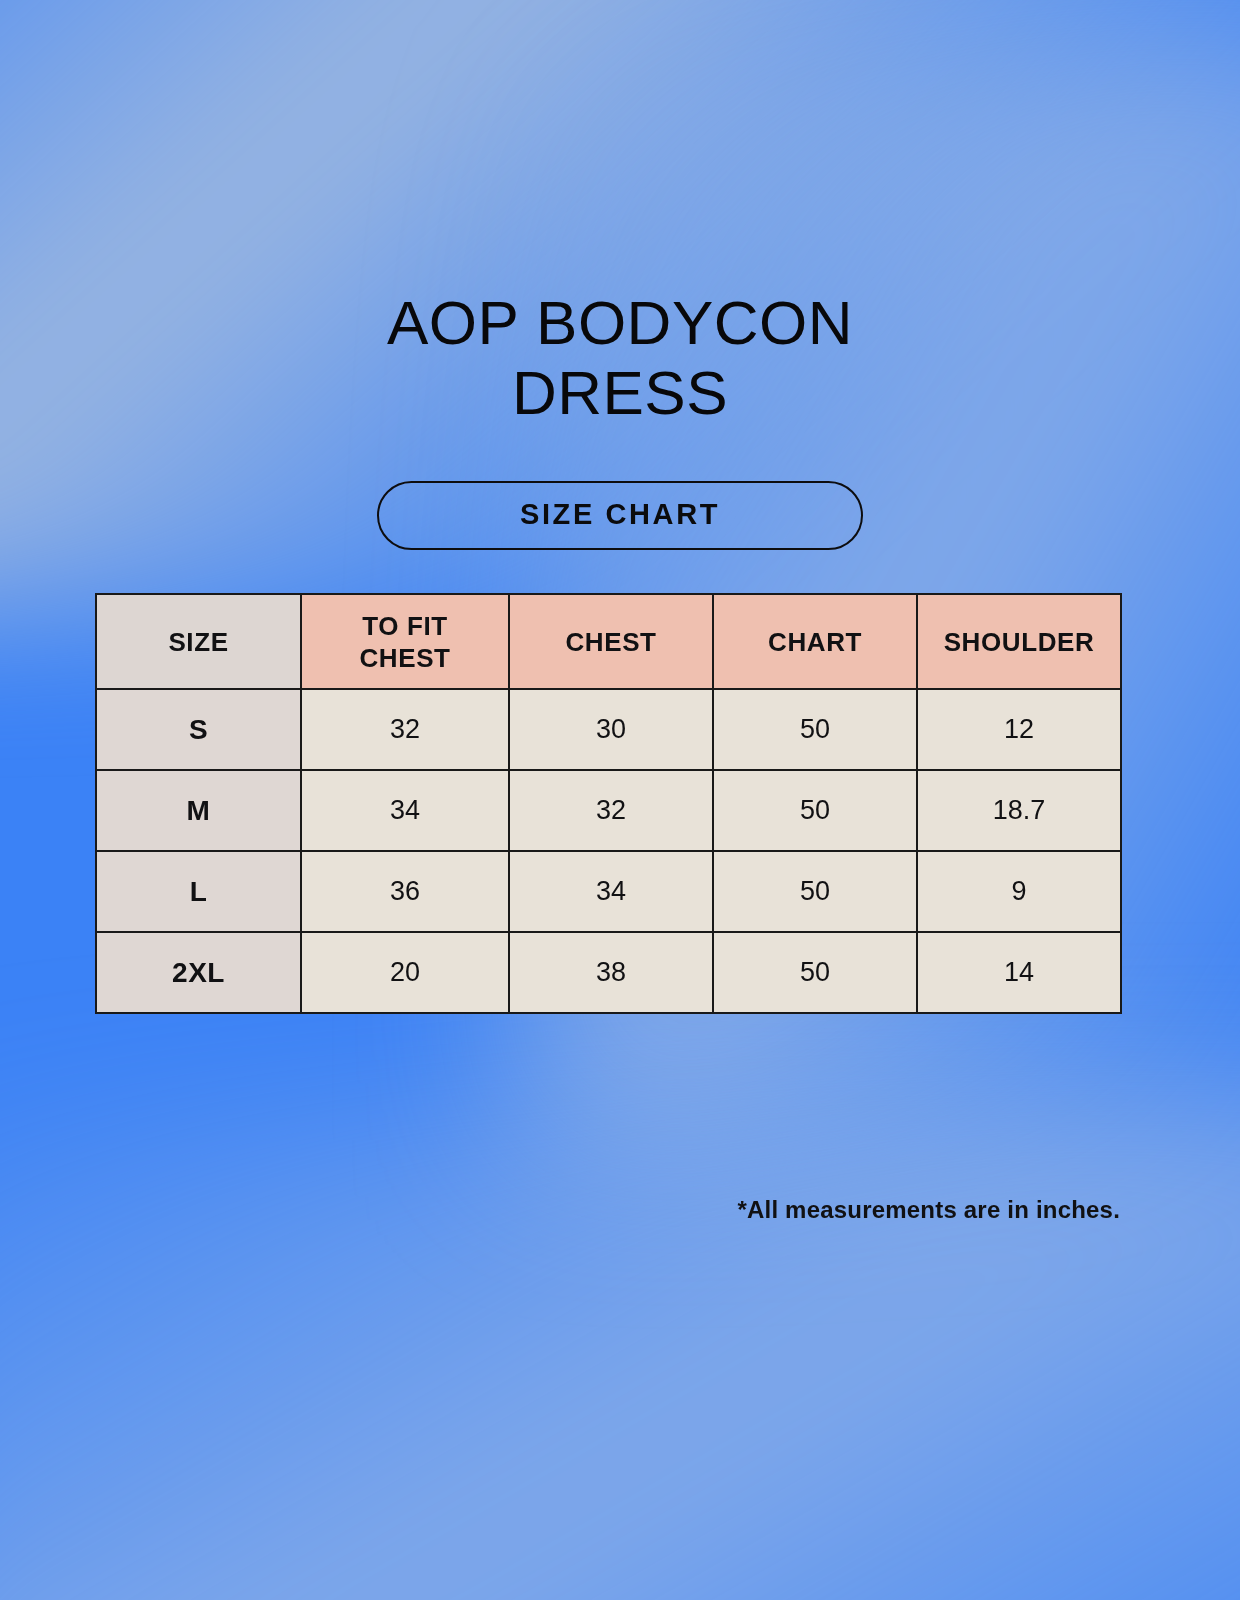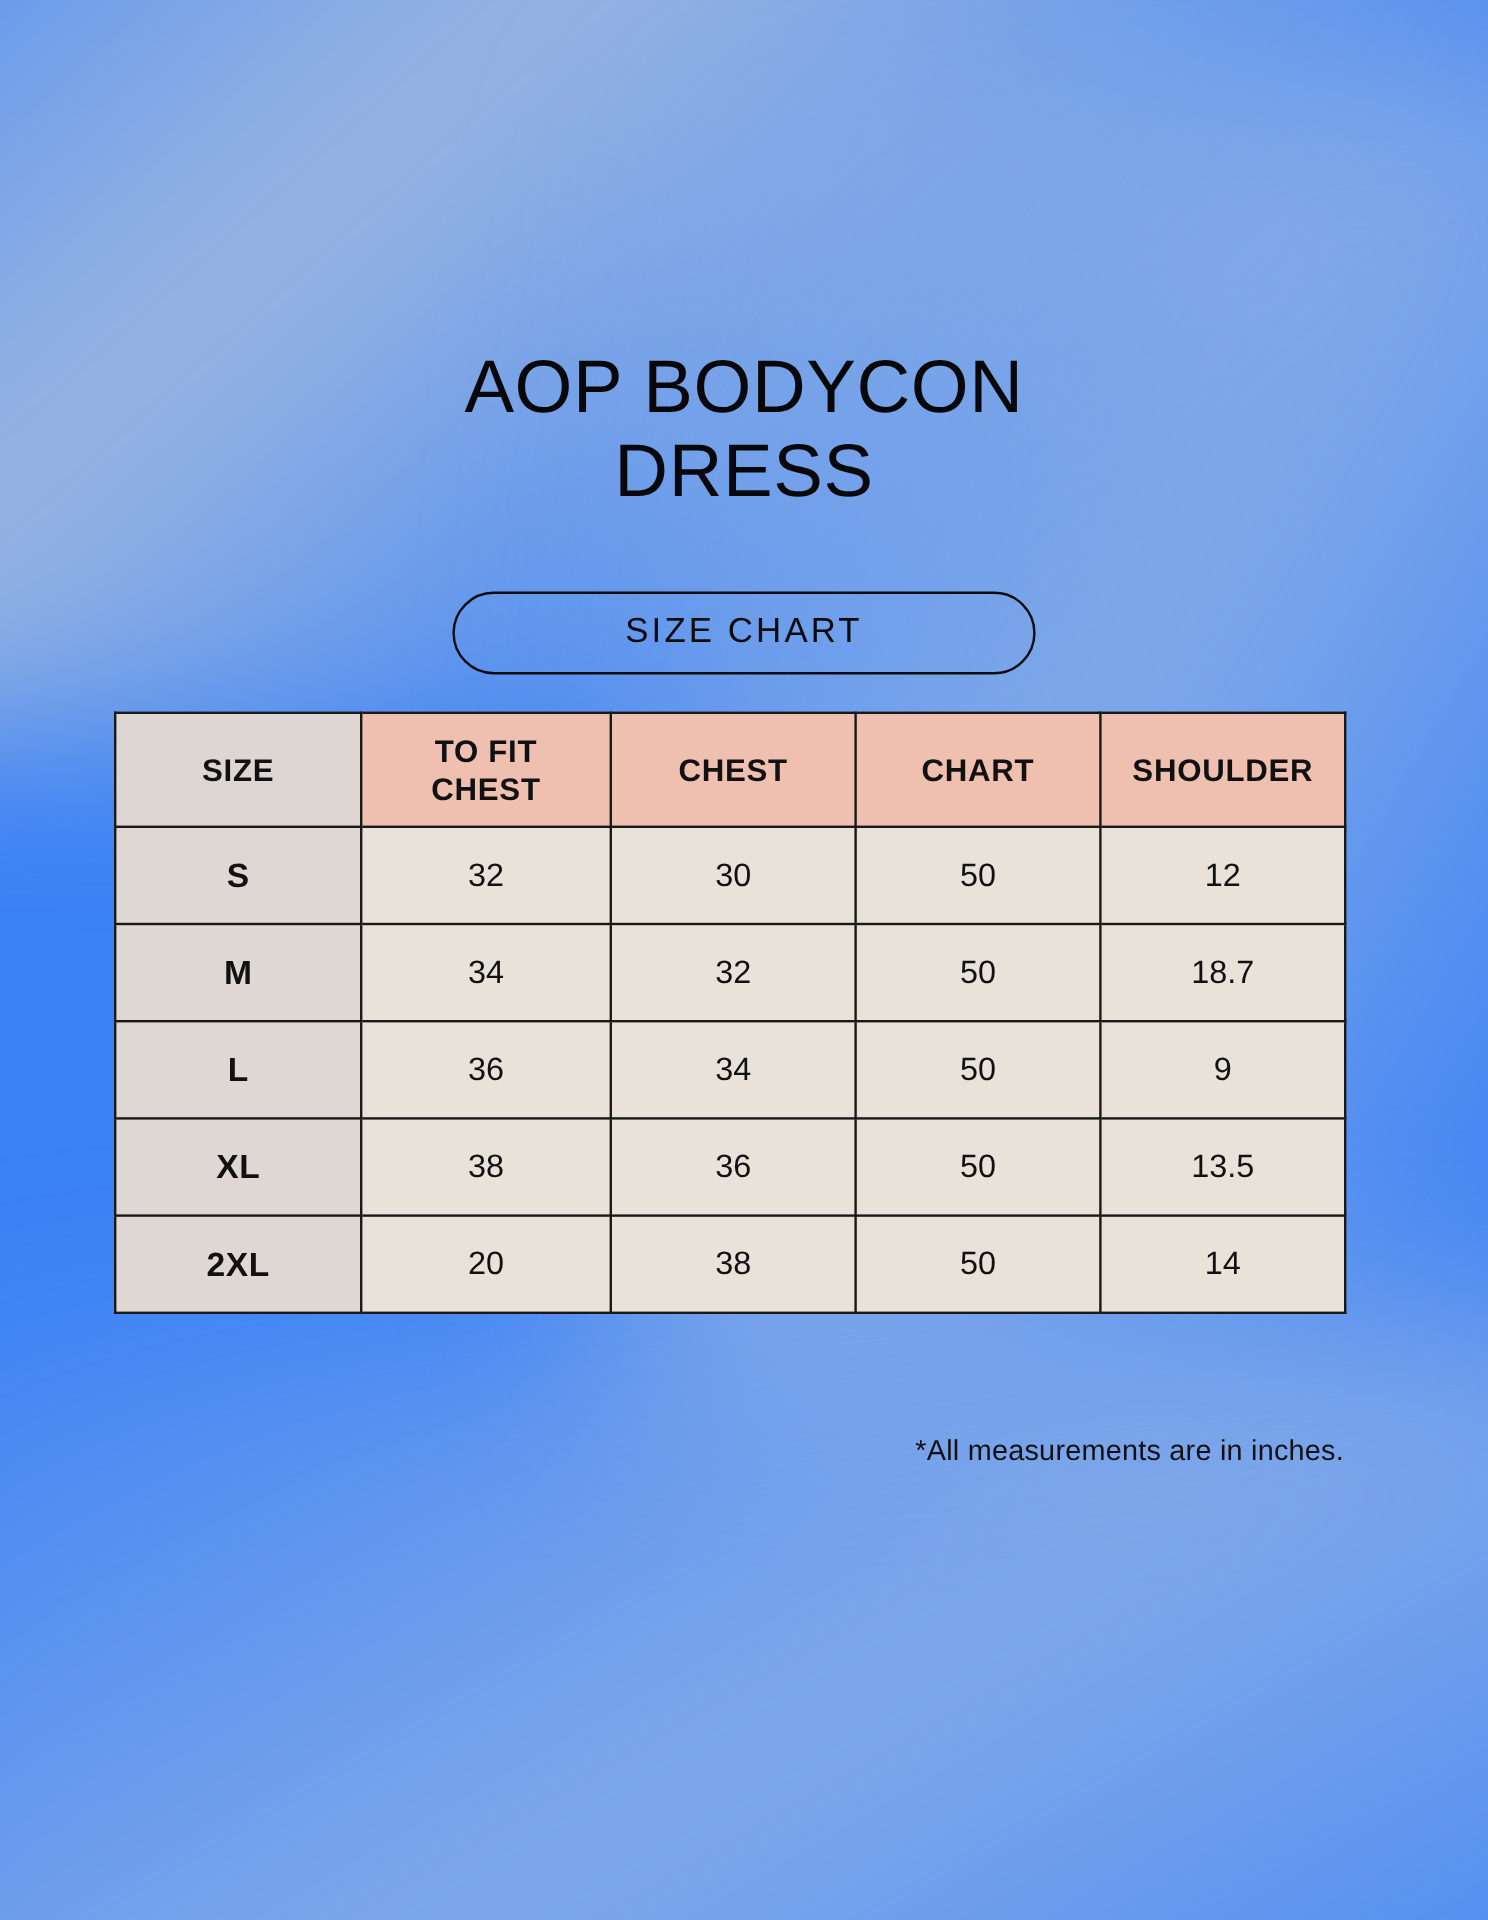--- a/index.html
+++ b/index.html
@@ -94,25 +94,24 @@
   }
   .pill {
     display: inline-block;
     box-sizing: border-box;
     min-width: 486px;
     padding: 15px 40px 17px;
     border: 2.5px solid #0d0d0f;
     border-radius: 100px;
     background: transparent;
     font-size: 29px;
-    font-weight: 400;
+    font-weight: 700;
     letter-spacing: 2.6px;
     color: #0b0b0d;
     text-align: center;
-    margin-top: 12px;
   }
 
   
   .table-wrap {
     position: absolute;
     top: 593px;
     left: 95px;
     width: 1183px;
   }
   table.size-table {
@@ -166,21 +165,21 @@
   }
 
   
   .footnote {
     position: absolute;
     top: 1196px;
     left: 95px;
     width: 1025px;
     text-align: right;
     font-size: 24px;
-    font-weight: 400;
+    font-weight: 700;
     letter-spacing: 0.2px;
     color: #111113;
   }
 </style>
 </head>
 <body>
 
 <div class="page">
 
   <div class="shade-a"></div>
@@ -231,27 +230,20 @@
             <td class="cell-val">18.7</td>
           </tr>
           <tr>
             <td class="cell-size">L</td>
             <td class="cell-val">36</td>
             <td class="cell-val">34</td>
             <td class="cell-val">50</td>
             <td class="cell-val">9</td>
           </tr>
           <tr>
-            <td class="cell-size">XL</td>
-            <td class="cell-val">38</td>
-            <td class="cell-val">36</td>
-            <td class="cell-val">50</td>
-            <td class="cell-val">13.5</td>
-          </tr>
-          <tr>
             <td class="cell-size">2XL</td>
             <td class="cell-val">20</td>
             <td class="cell-val">38</td>
             <td class="cell-val">50</td>
             <td class="cell-val">14</td>
           </tr>
         </tbody>
       </table>
     </div>
 

